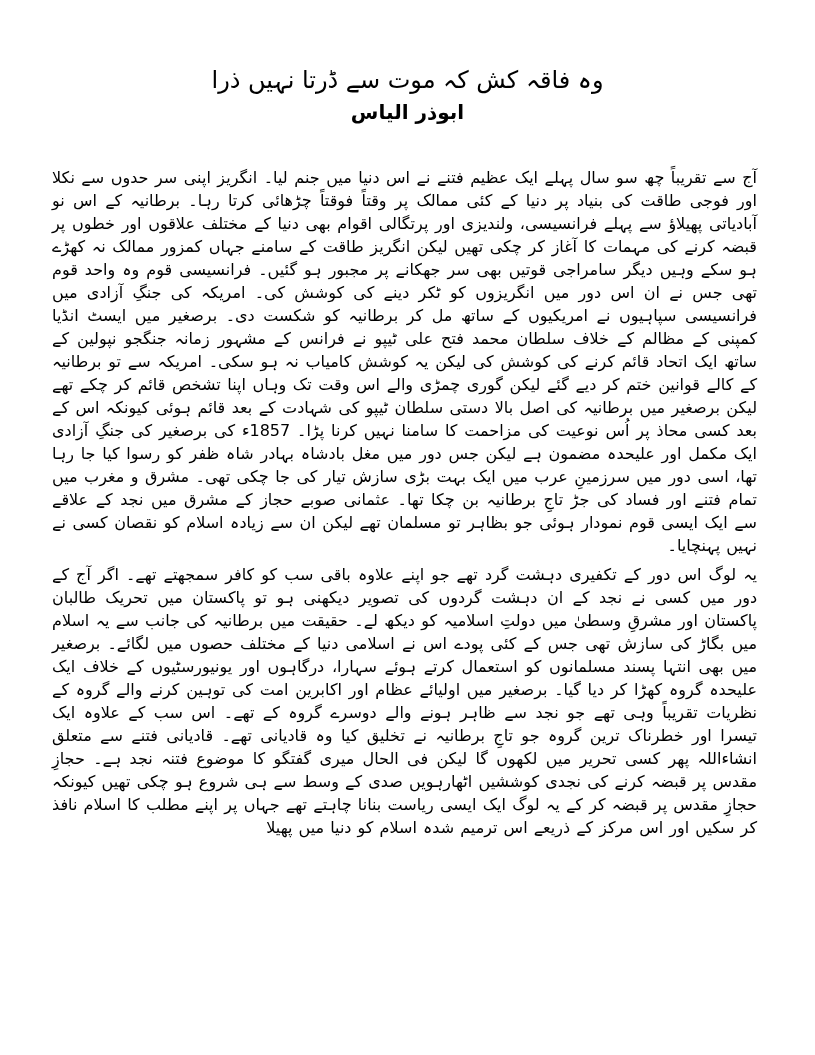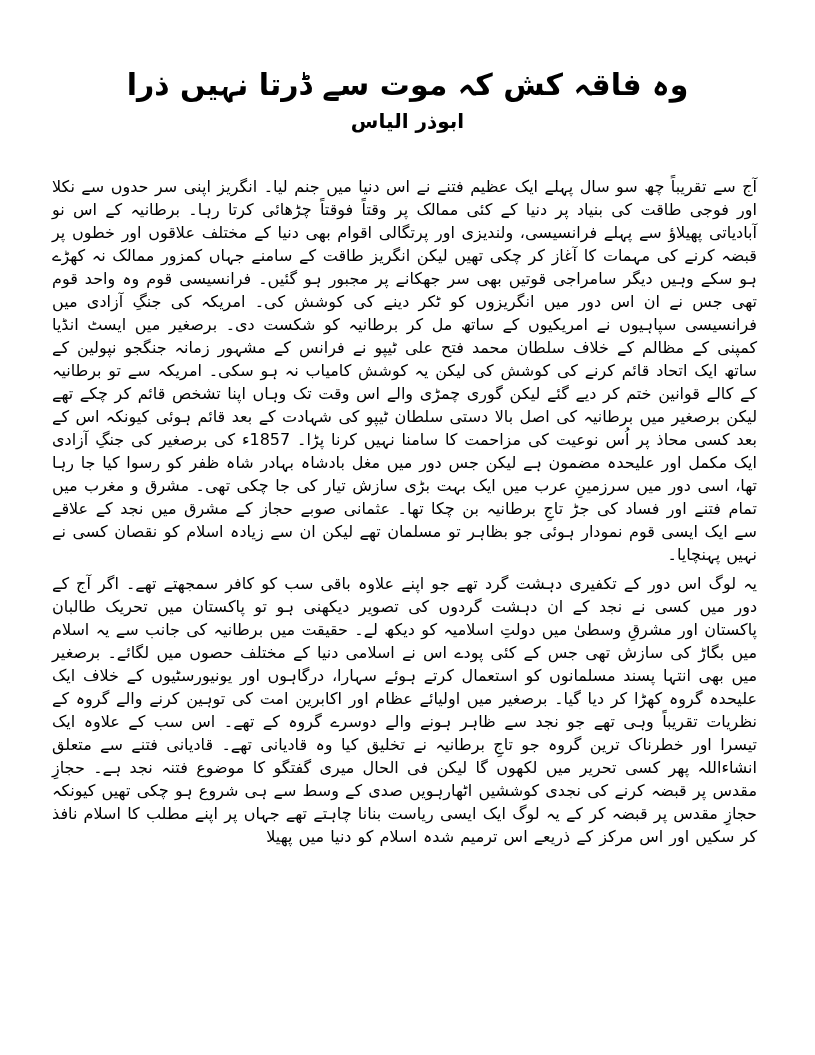--- a/index.html
+++ b/index.html
@@ -21,22 +21,22 @@
     box-sizing: border-box;
     padding: 0;
     background: #ffffff;
     position: relative;
   }
   .title-block {
     text-align: center;
     padding-top: 62px;
   }
   .article-title {
-    font-size: 30px;
-    font-weight: bold;
+    font-size: 24px;
+    font-weight: normal;
     line-height: 1.5;
     letter-spacing: 0.5px;
     direction: rtl;
     unicode-bidi: embed;
     margin: 0;
     padding: 0 40px;
   }
   .author-block {
     text-align: center;
   }

